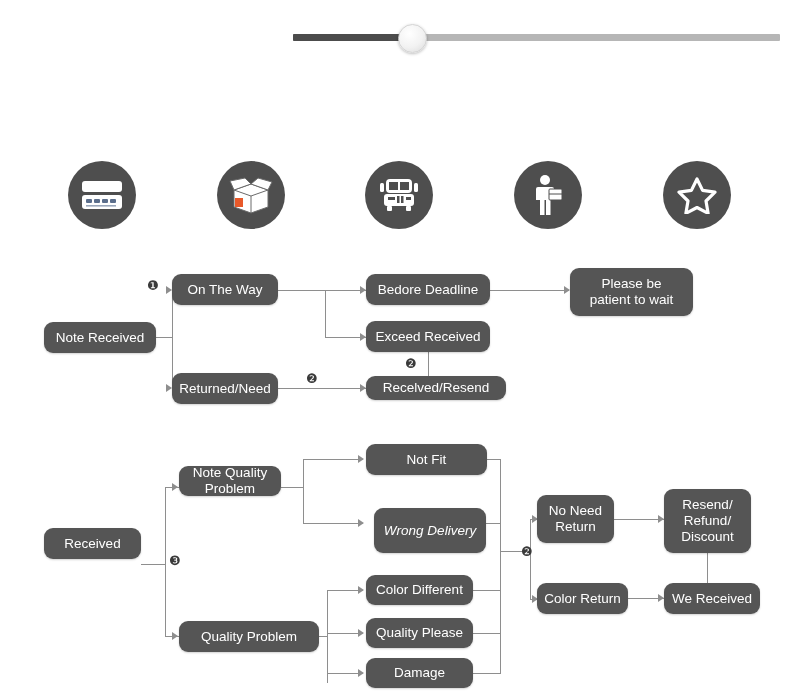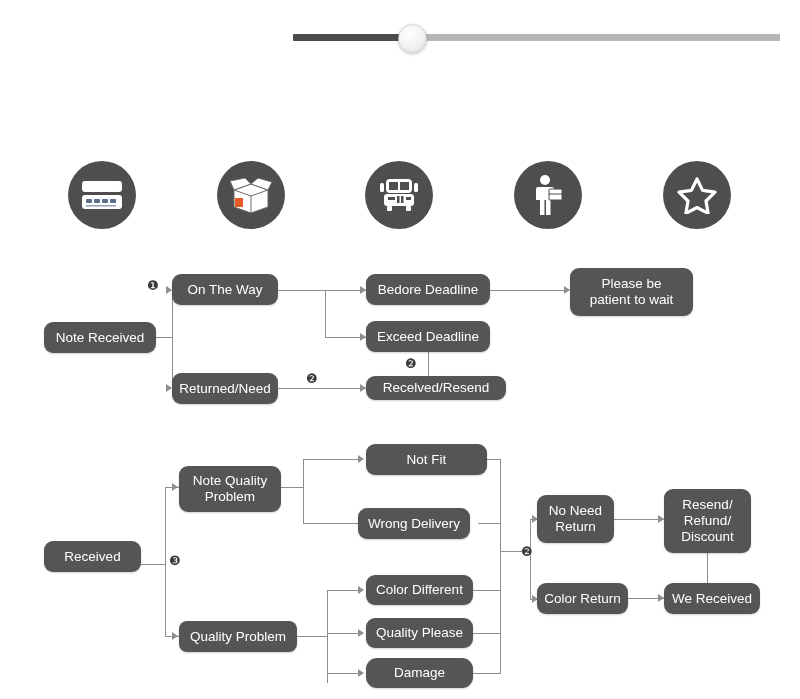--- a/index.html
+++ b/index.html
@@ -201,21 +201,21 @@
     <div class="arrow" style="left:564px; top:286px;"></div>
 
     <div class="badge" style="left:147px; top:279px;">❶</div>
     <div class="badge" style="left:306px; top:372px;">❷</div>
     <div class="badge" style="left:405px; top:357px;">❷</div>
 
     <div class="node" style="left:44px;  top:322px; width:112px; height:31px;">Note Received</div>
     <div class="node" style="left:172px; top:274px; width:106px; height:31px;">On The Way</div>
     <div class="node" style="left:172px; top:373px; width:106px; height:31px;">Returned/Need</div>
     <div class="node" style="left:366px; top:274px; width:124px; height:31px;">Bedore Deadline</div>
-    <div class="node" style="left:366px; top:321px; width:124px; height:31px;">Exceed Deadline</div>
+    <div class="node" style="left:366px; top:321px; width:124px; height:31px;">Exceed Received</div>
     <div class="node" style="left:366px; top:376px; width:140px; height:24px;">Recelved/Resend</div>
     <div class="node" style="left:570px; top:268px; width:123px; height:48px; white-space:pre-line;">Please be
 patient to wait</div>
   </div>
 
   <div>
 
     <div class="conn h" style="left:141px; top:564px; width:24px;"></div>
     <div class="conn v" style="left:165px; top:487px; height:150px;"></div>
     <div class="conn h" style="left:165px; top:487px; width:14px;"></div>
@@ -255,30 +255,30 @@
 
     <div class="conn h" style="left:614px; top:519px; width:50px;"></div>
     <div class="arrow" style="left:658px; top:515px;"></div>
     <div class="conn h" style="left:628px; top:598px; width:36px;"></div>
     <div class="arrow" style="left:658px; top:594px;"></div>
     <div class="conn v" style="left:707px; top:553px; height:30px;"></div>
 
     <div class="badge" style="left:169px; top:554px;">❸</div>
     <div class="badge" style="left:521px; top:545px;">❷</div>
 
-    <div class="node" style="left:44px;  top:541px; width:97px;  height:31px;">Received</div>
-    <div class="node" style="left:179px; top:466px; width:102px; height:46px; white-space:pre-line;">Note Quality
+    <div class="node" style="left:44px;  top:528px; width:97px;  height:31px;">Received</div>
+    <div class="node" style="left:179px; top:466px; width:102px; height:30px; white-space:pre-line;">Note Quality
 Problem</div>
-    <div class="node" style="left:179px; top:621px; width:118px; height:31px;border-radius:8px;">Quality Problem</div>
+    <div class="node" style="left:179px; top:621px; width:140px; height:31px;">Quality Problem</div>
 
     <div class="node" style="left:366px; top:444px; width:121px; height:31px;">Not Fit</div>
-    <div class="node" style="left:358px; top:508px; width:112px; height:31px;">Wrong Delivery</div>
+    <div class="node" style="left:374px; top:508px; width:112px; height:45px;font-style:italic;">Wrong Delivery</div>
     <div class="node" style="left:366px; top:575px; width:107px; height:30px;">Color Different</div>
     <div class="node" style="left:366px; top:618px; width:107px; height:30px;">Quality Please</div>
-    <div class="node" style="left:366px; top:658px; width:107px; height:30px;border-radius:11px;">Damage</div>
+    <div class="node" style="left:366px; top:658px; width:107px; height:30px;">Damage</div>
 
     <div class="node" style="left:537px; top:495px; width:77px; height:48px; white-space:pre-line;">No Need
 Return</div>
     <div class="node" style="left:537px; top:583px; width:91px; height:31px;">Color Return</div>
     <div class="node" style="left:664px; top:489px; width:87px; height:64px; white-space:pre-line;">Resend/
 Refund/
 Discount</div>
     <div class="node" style="left:664px; top:583px; width:96px; height:31px;">We Received</div>
   </div>
 

